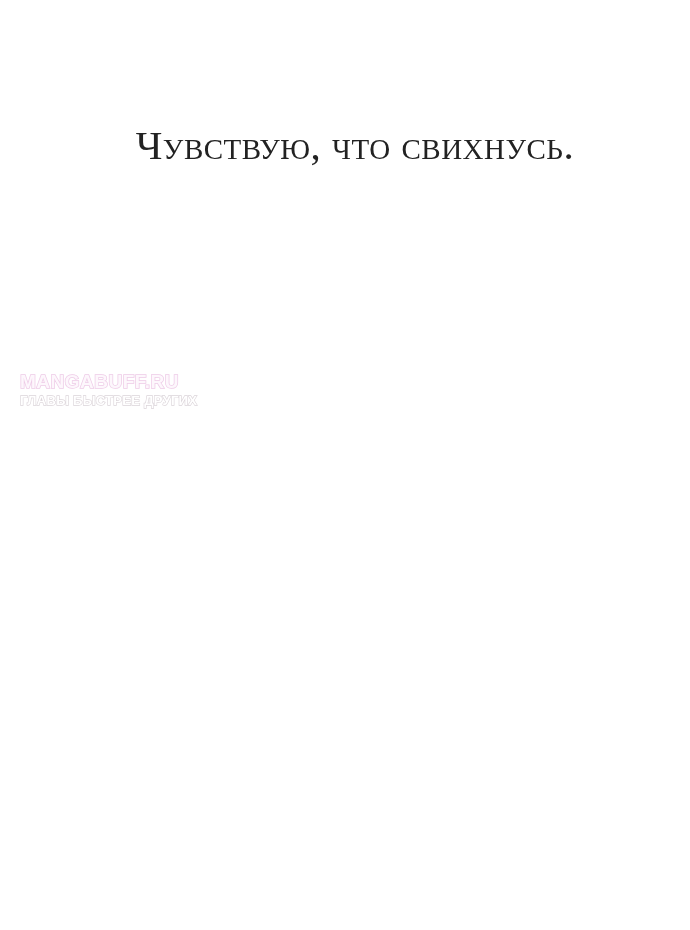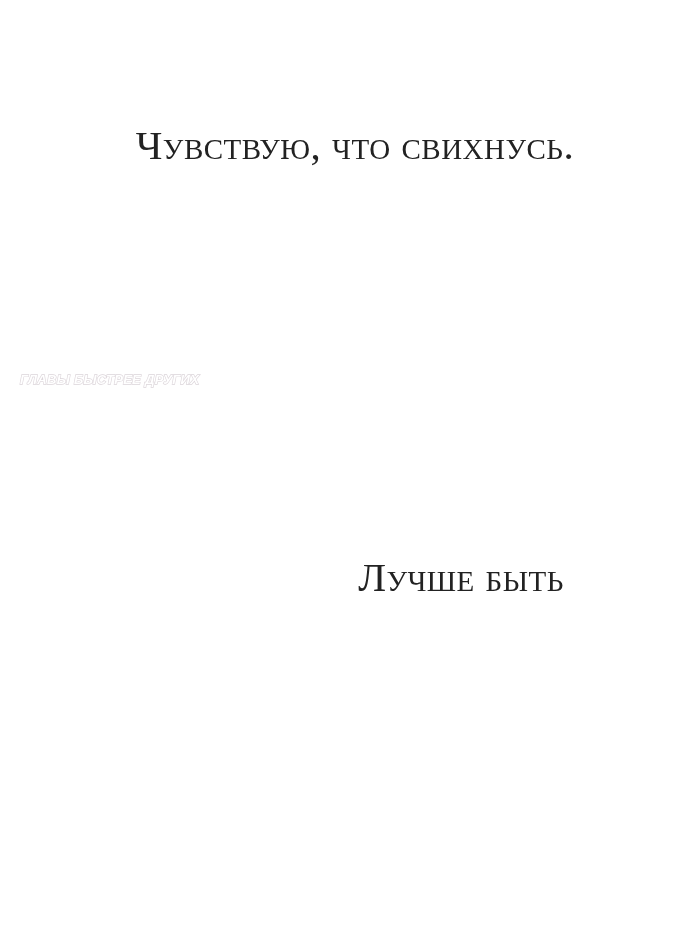--- a/index.html
+++ b/index.html
@@ -59,31 +59,30 @@
     paint-order: stroke fill;
   }
   .wm-tagline {
     font-size: 13px;
     line-height: 14px;
     margin-top: 2px;
     letter-spacing: 0.3px;
     color: #ffffff;
     -webkit-text-stroke: 1.3px #dcd5da;
     paint-order: stroke fill;
-    font-style: italic;
   }
 </style>
 </head>
 <body>
 
 <div class="page">
 
   <div class="caption caption-top">Чувствую, что свихнусь.</div>
 
   <div class="watermark">
+    <div class="wm-site">MANGABUFF.RU</div>
     <div class="wm-tagline">ГЛАВЫ БЫСТРЕЕ ДРУГИХ</div>
   </div>
 
   <div class="caption caption-bottom">
-    <span class="line">Лучше быть</span>
   </div>
 
 </div>
 
 </body></html>

